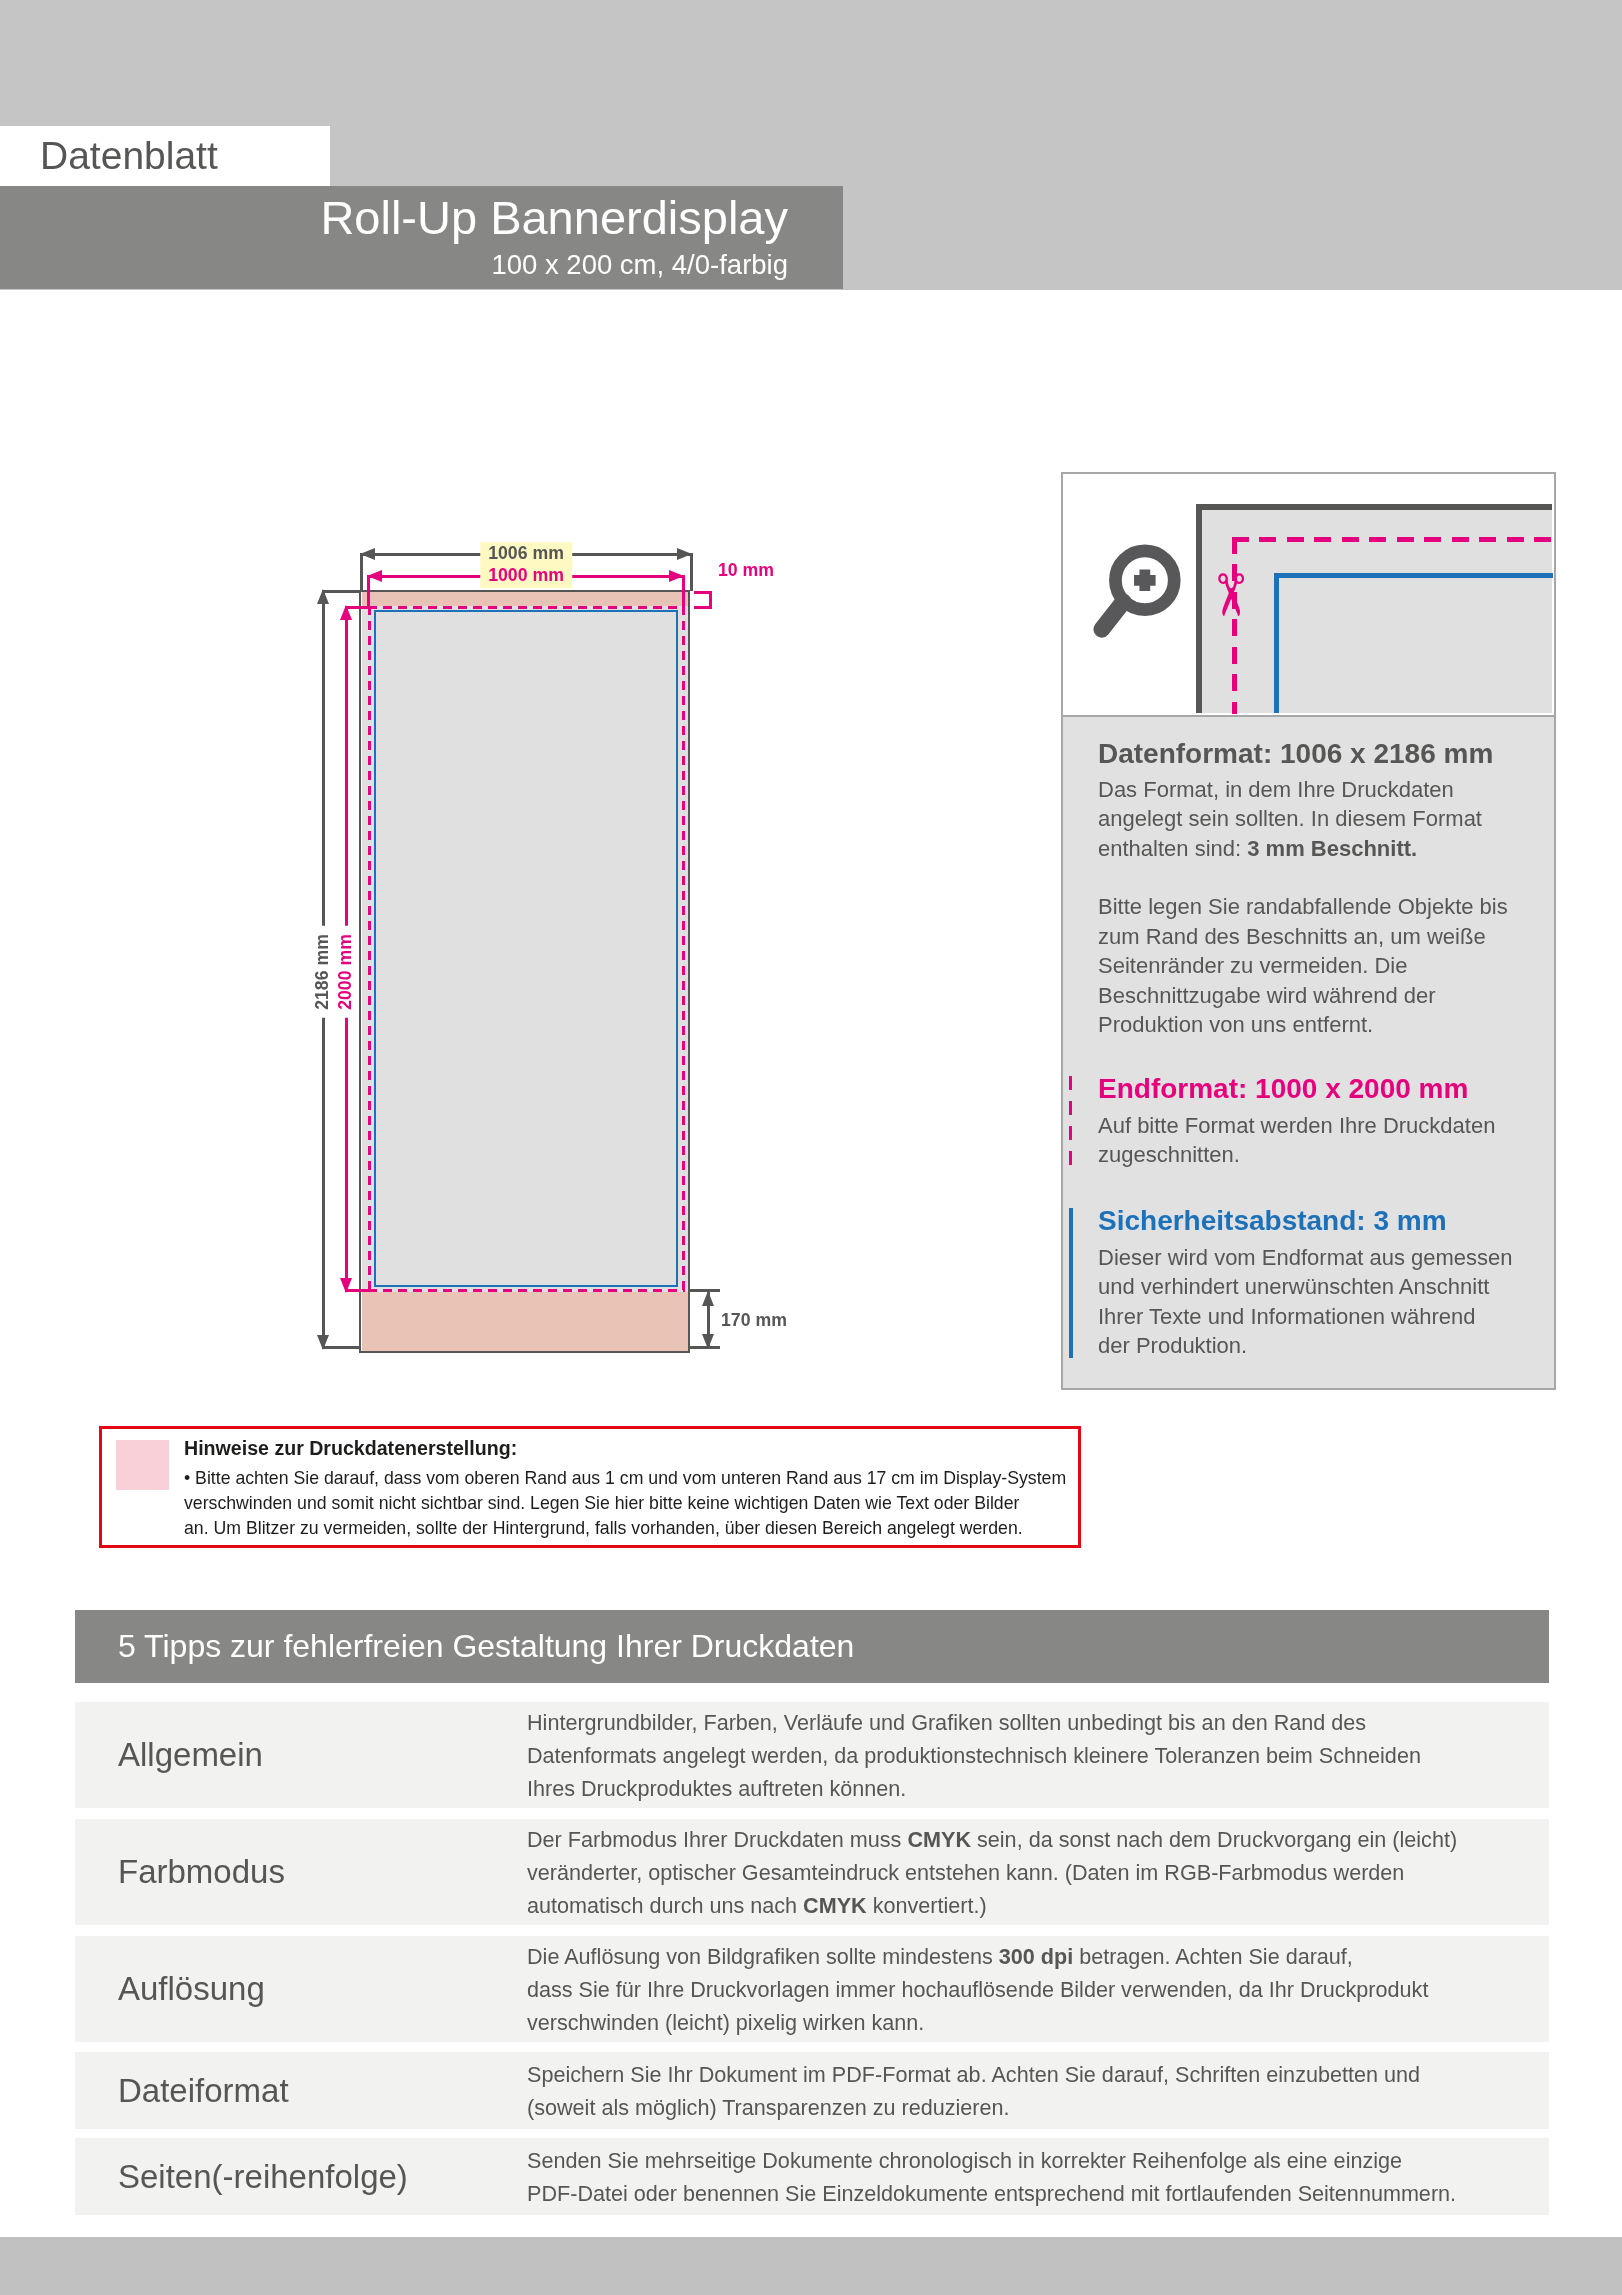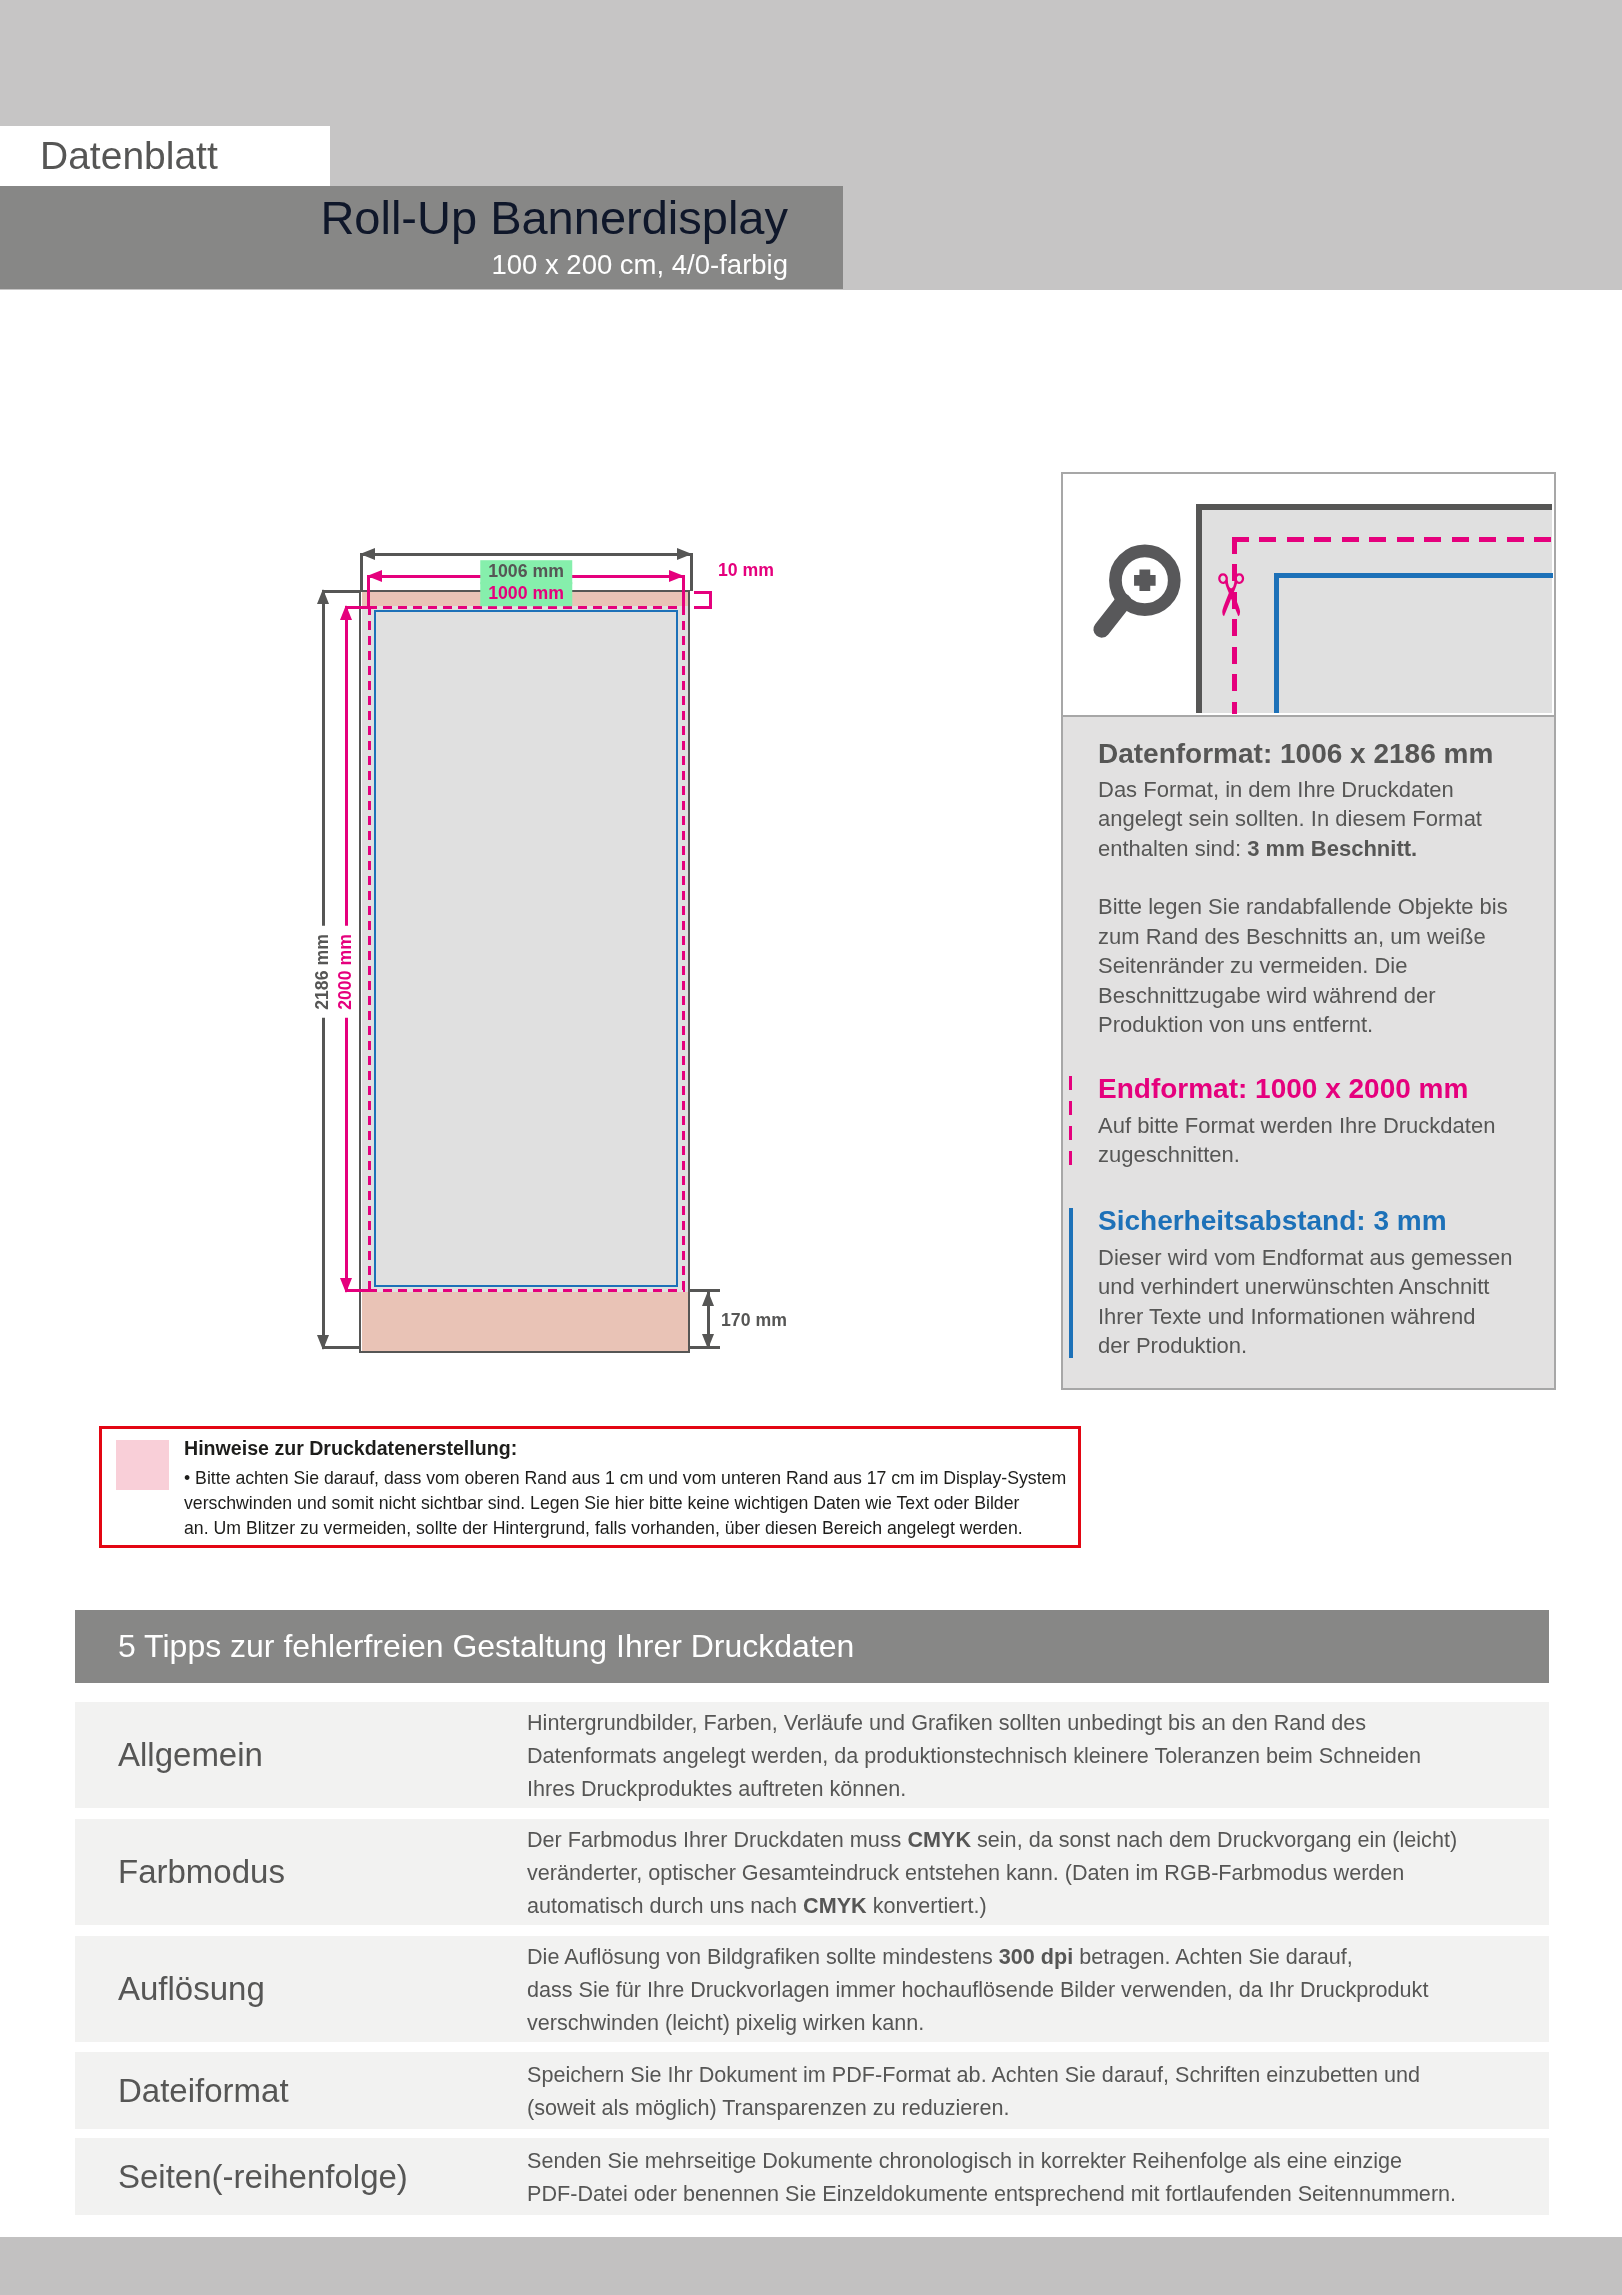--- a/index.html
+++ b/index.html
@@ -4,21 +4,21 @@
 <style>
   html,body{margin:0;padding:0;background:#ffffff;}
   #page{position:relative;width:1623px;height:2295px;background:#ffffff;overflow:hidden;
         font-family:"Liberation Sans", sans-serif;color:#565655;}
 
   
   .top-band{position:absolute;left:0;top:0;width:1623px;height:290px;background:#c6c5c5;}
   .datenblatt-box{position:absolute;left:0;top:126px;width:330px;height:60px;background:#ffffff;}
   .datenblatt-box span{display:block;padding-left:40px;line-height:60px;font-size:39px;color:#565655;}
   .product-bar{position:absolute;left:0;top:186px;width:843px;height:103px;background:#878786;}
-  .product-bar .ttl{position:absolute;right:55px;top:3.9px;font-size:47px;color:#0f172a;white-space:nowrap;margin-left:9px;}
+  .product-bar .ttl{position:absolute;right:55px;top:3.9px;font-size:47px;color:#ffffff;white-space:nowrap;margin-left:9px;}
   .product-bar .sub{position:absolute;right:55px;top:63px;font-size:27.5px;color:#ffffff;white-space:nowrap;}
 
   
   .abs{position:absolute;}
   .fill-gray{background:#e0e0e0;}
   .peach{background:#e9c3b6;}
   .frame{border:2.6px solid #565655;background:transparent;}
   .safety{border:2.6px solid #1d71b8;background:transparent;}
   .mag{color:#e5007d;}
   .gry{color:#565655;}
@@ -30,22 +30,22 @@
   .dim-h:before,.dim-h:after{content:"";position:absolute;top:-5.2px;width:0;height:0;
       border-top:6.5px solid transparent;border-bottom:6.5px solid transparent;}
   .dim-h:before{left:-1.3px;border-right:15.7px solid currentColor;}
   .dim-h:after{right:-1.3px;border-left:15.7px solid currentColor;}
   .dim-v{position:absolute;width:2.6px;background:currentColor;}
   .dim-v:before,.dim-v:after{content:"";position:absolute;left:-5.2px;width:0;height:0;
       border-left:6.5px solid transparent;border-right:6.5px solid transparent;}
   .dim-v:before{top:-1.3px;border-bottom:15.7px solid currentColor;}
   .dim-v:after{bottom:-1.3px;border-top:15.7px solid currentColor;}
 
-  .hlabel{position:absolute;transform:translate(-50%,-50%);background:#86efac;
-      padding:1.3px 7.9px;font-size:17.7px;font-weight:700;white-space:nowrap;z-index:5;margin-top:18px;}
+  .hlabel{position:absolute;transform:translate(-50%,-50%);background:#fef9c3;
+      padding:1.3px 7.9px;font-size:17.7px;font-weight:700;white-space:nowrap;z-index:5;}
   .vlabel{position:absolute;transform:translate(-50%,-50%) rotate(-90deg);background:#ffffff;
       padding:1.3px 7.9px;font-size:17.7px;font-weight:700;white-space:nowrap;z-index:5;}
   .slabel{position:absolute;transform:translate(0,-50%);font-size:17.7px;font-weight:700;white-space:nowrap;z-index:5;}
 
   
   .detail-box{position:absolute;left:1061px;top:472px;width:495px;height:245px;
       background:#ffffff;border:2.6px solid #a7a7a7;box-sizing:border-box;}
   .scissors{position:absolute;font-size:58px;color:#e5007d;transform:rotate(90deg);line-height:1;}
   .info-panel{position:absolute;left:1061px;top:717px;width:495px;height:673px;
       background:#e2e1e1;border:2px solid #a7a7a7;border-top:none;box-sizing:border-box;

